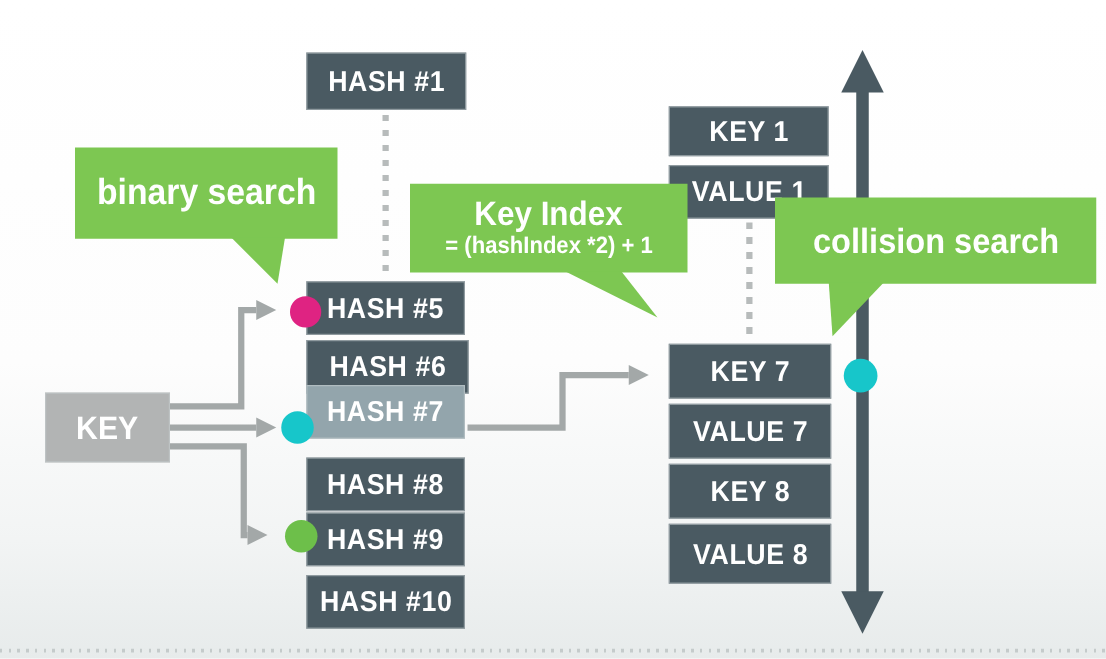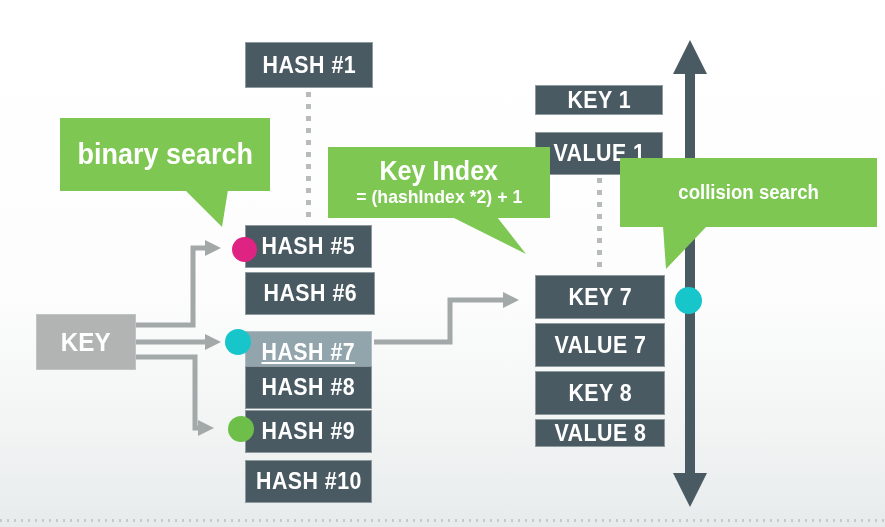--- a/index.html
+++ b/index.html
@@ -84,67 +84,67 @@
   <div class="box cell" style="left:245px; top:42px; width:128px; height:46px;align-items:center;">
     <span class="lbl">HASH #1</span>
   </div>
 
   <div class="box cell" style="left:245px; top:225px; width:127px; height:43px;">
     <span class="lbl">HASH #5</span>
   </div>
   <div class="box cell" style="left:245px; top:272px; width:130px; height:43px;">
     <span class="lbl">HASH #6</span>
   </div>
-  <div class="box cell hl" style="left:245px; top:331px; width:127px; height:43px;text-decoration:underline;">
+  <div class="box cell hl" style="left:245px; top:308px; width:127px; height:43px;">
     <span class="lbl">HASH #7</span>
   </div>
   <div class="box cell" style="left:245px; top:366px; width:127px; height:43px;">
     <span class="lbl">HASH #8</span>
   </div>
   <div class="box cell" style="left:245px; top:410px; width:127px; height:43px;">
     <span class="lbl">HASH #9</span>
   </div>
   <div class="box cell" style="left:245px; top:460px; width:127px; height:43px;">
     <span class="lbl">HASH #10</span>
   </div>
 
   <div class="box graykey" style="left:36px; top:314px; width:100px; height:56px; font-size:26px;">
     <span class="lbl">KEY</span>
   </div>
 
-  <div class="box cell" style="left:535px; top:85px; width:128px; height:30px;">
+  <div class="box cell" style="left:535px; top:85px; width:128px; height:40px;">
     <span class="lbl">KEY 1</span>
   </div>
   <div class="box cell" style="left:535px; top:132px; width:128px; height:43px;">
     <span class="lbl">VALUE 1</span>
   </div>
 
   <div class="box cell" style="left:535px; top:275px; width:130px; height:44px;">
     <span class="lbl">KEY 7</span>
   </div>
   <div class="box cell" style="left:535px; top:323px; width:130px; height:44px;">
     <span class="lbl">VALUE 7</span>
   </div>
   <div class="box cell" style="left:535px; top:371px; width:130px; height:44px;justify-content:center;">
     <span class="lbl">KEY 8</span>
   </div>
-  <div class="box cell" style="left:535px; top:419px; width:130px; height:28px;">
+  <div class="box cell" style="left:535px; top:419px; width:130px; height:48px;">
     <span class="lbl">VALUE 8</span>
   </div>
 
   <div class="bubble" style="left:60px; top:118px; width:210px; height:73px; font-size:29px;">
     <span class="lbl">binary search</span>
   </div>
 
   <div class="bubble" style="left:328px; top:147px; width:222px; height:71px;">
     <span class="lbl" style="font-size:27px; line-height:1.05;">Key Index</span>
     <span class="lbl" style="font-size:19px; line-height:1.15;">= (hashIndex *2) + 1</span>
   </div>
 
-  <div class="bubble" style="left:620px; top:158px; width:257px; height:69px; font-size:20px;">
+  <div class="bubble" style="left:620px; top:158px; width:257px; height:69px; font-size:28px;">
     <span class="lbl">collision search</span>
   </div>
 
   <svg class="overlay z5" width="885" height="527" viewBox="0 0 885 527">
     <polygon points="185,190 228,190 222,227" fill="#7dc752"></polygon>
     <polygon points="452,217 497,217 526,254" fill="#7dc752"></polygon>
     <polygon points="663,226 707,226 666,269" fill="#7dc752"></polygon>
   </svg>
 
   <div class="dot pink" style="left:232px; top:237px; width:25px; height:25px;"></div>

